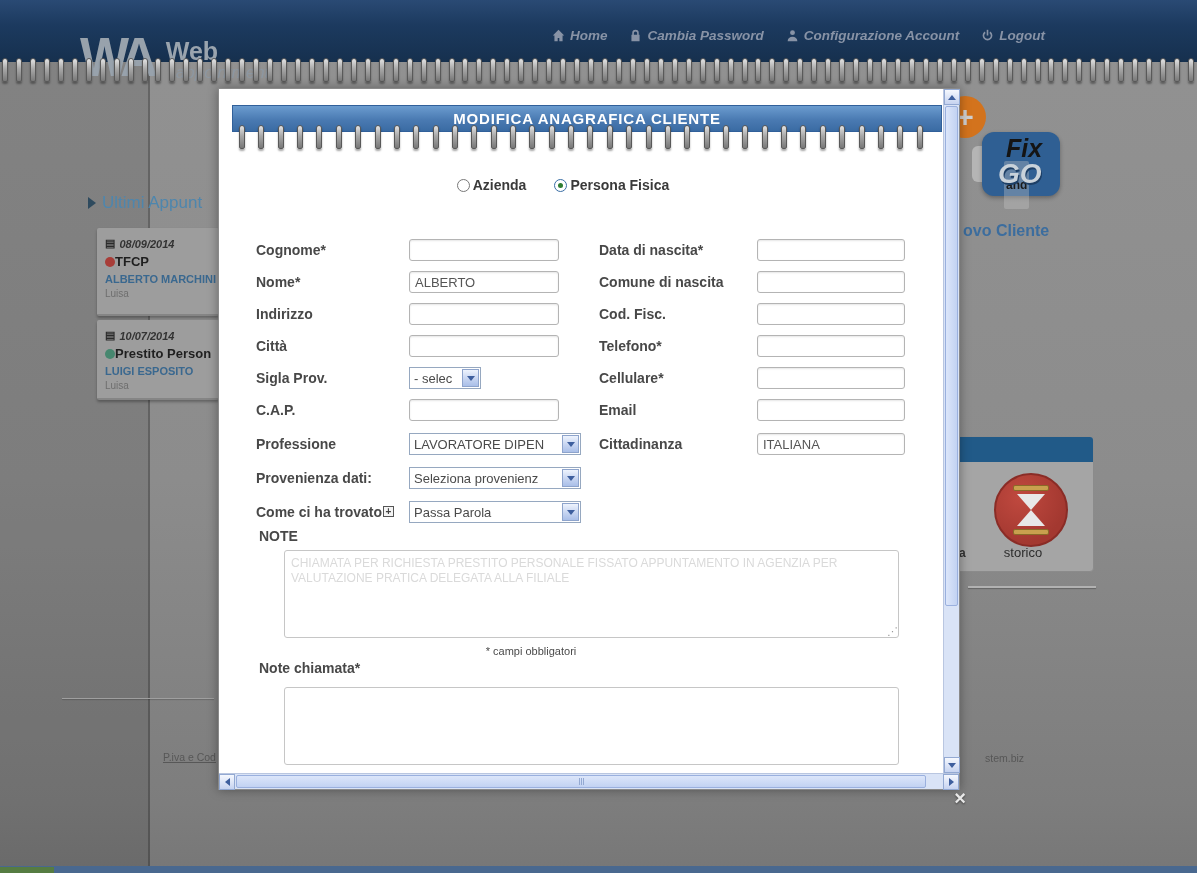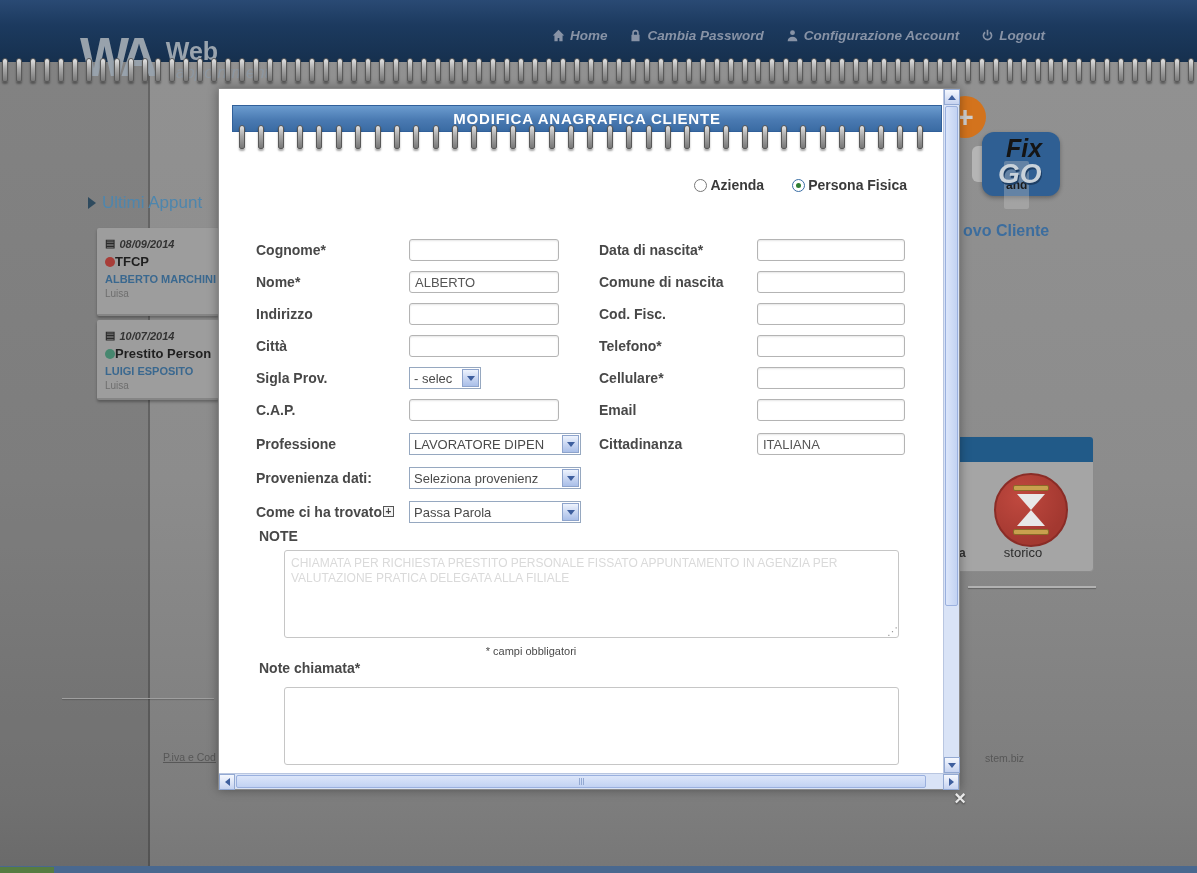--- a/index.html
+++ b/index.html
@@ -101,21 +101,21 @@
   .modal { position:absolute; left:218px; top:88px; width:742px; height:702px;
     background:#fff; border:1px solid #8a8a8a; z-index:20;
     box-shadow:0 0 10px rgba(0,0,0,0.35); }
   .modal-content { position:absolute; left:0; top:0; width:724px; height:684px; background:#fff; }
   .modal-titlebar { position:absolute; left:13px; top:16px; width:710px; height:27px;
     background:linear-gradient(180deg,#6b9ccf 0%,#4a7ab2 55%,#3a6ba3 100%);
     border:1px solid #31609a; display:flex; align-items:center; justify-content:center; }
   .modal-titlebar span { color:#fff; font-size:15px; font-weight:bold; letter-spacing:0.8px; }
   .rings-modal { left:20px; top:36px; width:684px; height:26px; z-index:3; }
   .radio-row { position:absolute; left:0; top:88px; width:688px; display:flex;
-    justify-content:flex-end; gap:28px; }
+    justify-content:center; gap:28px; }
   .radio-item { display:flex; align-items:center; gap:3px; cursor:pointer; }
   .radio-circle { width:13px; height:13px; border-radius:50%; background:#fff;
     border:1px solid #787878; position:relative; }
   .radio-circle.checked { border-color:#3a6ea5; }
   .radio-circle.checked::after { content:""; position:absolute; left:3px; top:3px;
     width:5px; height:5px; border-radius:50%; background:#2e7d32; }
   .radio-item span.lbl { font-size:14px; font-weight:bold; color:#3a3a3a; }
 
   .flabel { position:absolute; font-size:14px; font-weight:bold; color:#484848; white-space:nowrap; }
   .txt { position:absolute; height:22px; border:1px solid #b4b4b4; border-radius:3px;

